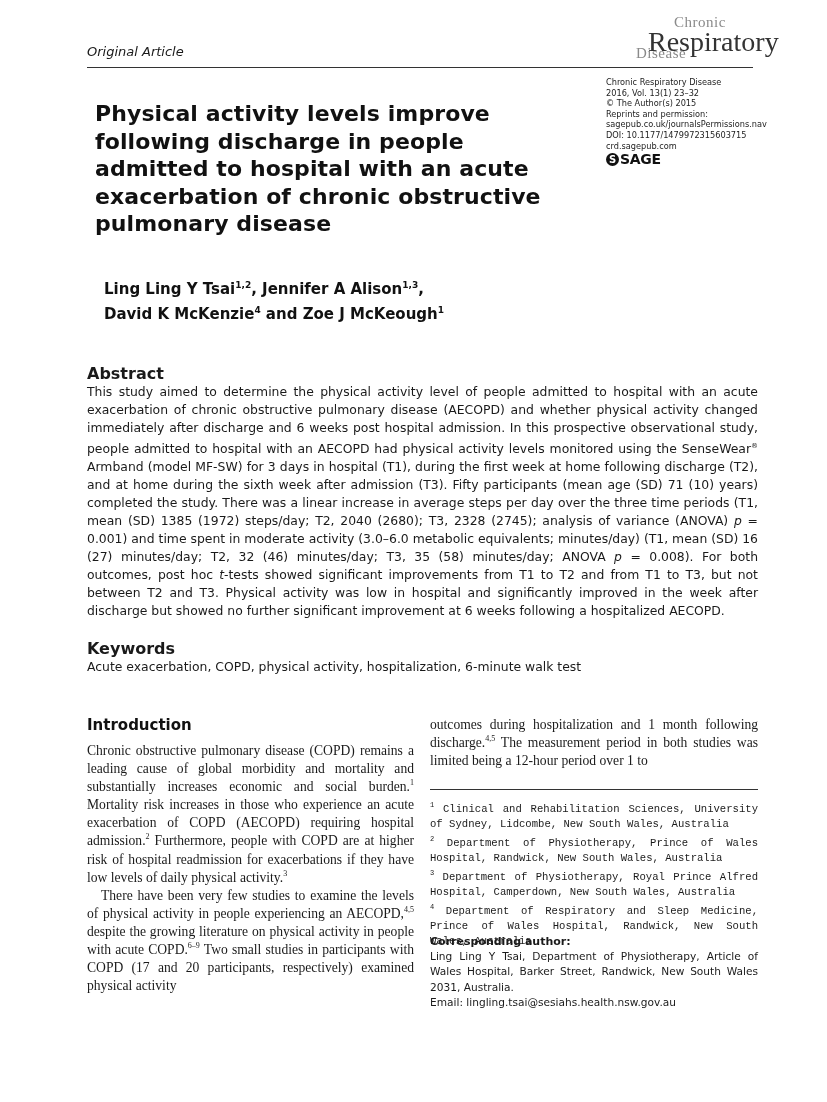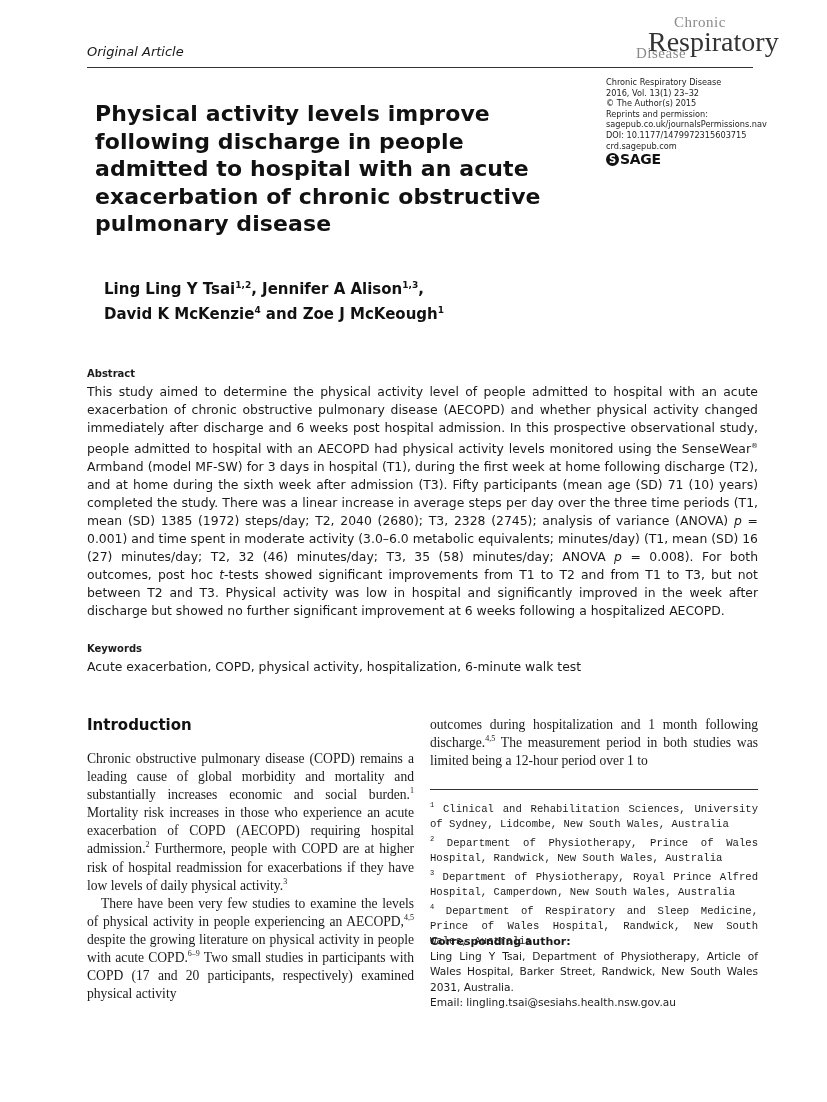--- a/index.html
+++ b/index.html
@@ -19,27 +19,27 @@
   .meta-box div { white-space: nowrap; }
   .sage-logo { display: flex; align-items: center; margin-top: 2px; font-size: 14px; font-weight: bold; color: #111; letter-spacing: -0.3px; }
   .sage-logo .s-icon { width: 13px; height: 13px; border-radius: 50%; background: #111; color: #fff; font-size: 10px; line-height: 13px; text-align: center; margin-right: 1px; font-weight: bold; }
 
   .title { position: absolute; left: 87px; top: 92px; width: 480px; font-size: 22px; font-weight: bold; line-height: 27.5px; color: #111; letter-spacing: 0.1px; }
 
   .authors { position: absolute; left: 104px; top: 275px; font-size: 15px; font-weight: bold; line-height: 21px; color: #111; }
   .authors sup { font-size: 9px; }
 
   .abstract { position: absolute; left: 87px; top: 365px; width: 671px; font-size: 12.4px; line-height: 18px; color: #1a1a1a; }
-  .section-label { font-weight: bold; font-size: 10px; }
+  .section-label { font-weight: bold; font-size: 16px; }
   .abstract-body { text-align: justify; }
 
   .keywords { position: absolute; left: 87px; top: 640px; width: 671px; font-size: 12.4px; line-height: 18px; }
 
   .col-left { position: absolute; left: 87px; top: 716px; width: 327px; }
-  .intro-heading { font-size: 15px; font-weight: bold; margin-bottom: 16px; color: #111; }
+  .intro-heading { font-size: 15px; font-weight: bold; margin-bottom: 8px; color: #111; }
   .body-text { font-size: 13.6px; line-height: 18.1px; text-align: justify; color: #1a1a1a; }
   .body-text p { margin: 0; }
   .body-text p.indent { text-indent: 14px; }
   .body-text sup { font-size: 8px; line-height: 0; }
 
   .col-right { position: absolute; left: 430px; top: 716px; width: 328px; }
   .footnote-rule { position: absolute; left: 430px; top: 789px; width: 328px; border-top: 1px solid #333; }
   .affiliations { position: absolute; left: 430px; top: 798px; width: 328px; font-size: 10.6px; line-height: 15.2px; text-align: justify; color: #1a1a1a; font-family: Liberation Mono, monospace; }
   .affiliations sup { font-size: 7px; }
   .corresponding { position: absolute; left: 430px; top: 934px; width: 328px; font-size: 10.6px; line-height: 15.2px; text-align: justify; color: #1a1a1a; }

